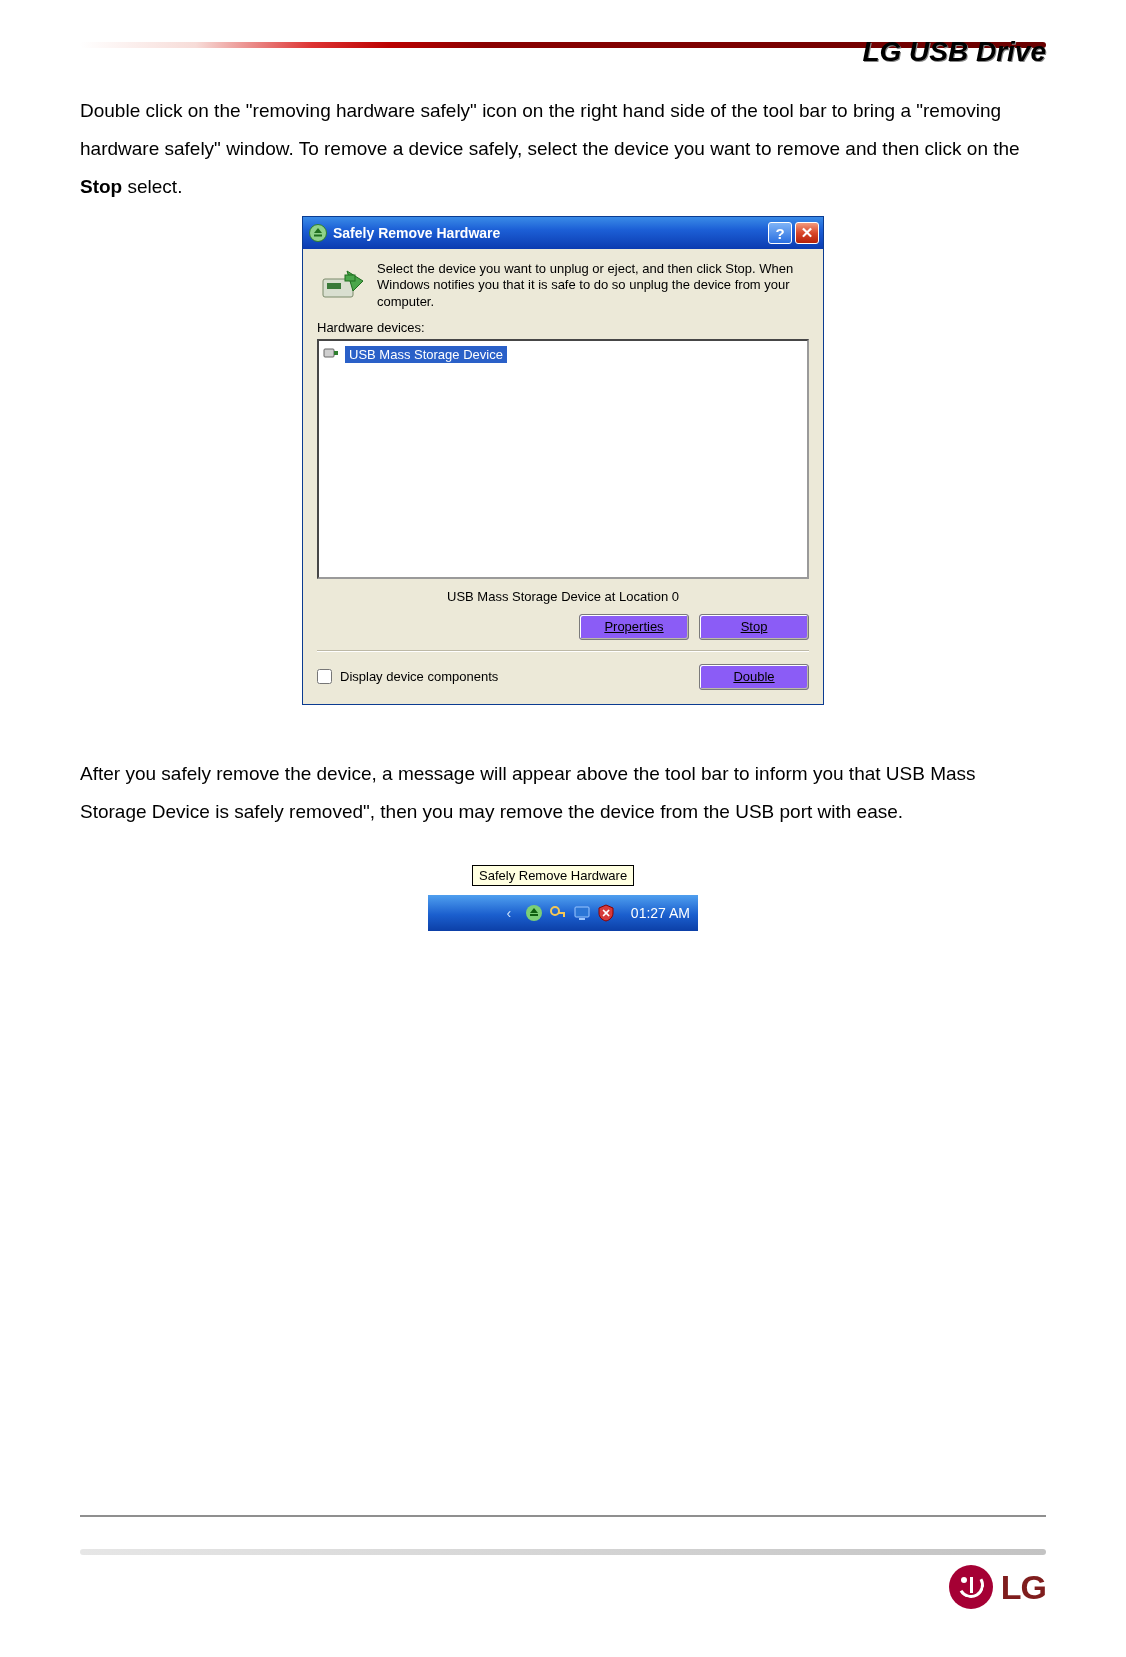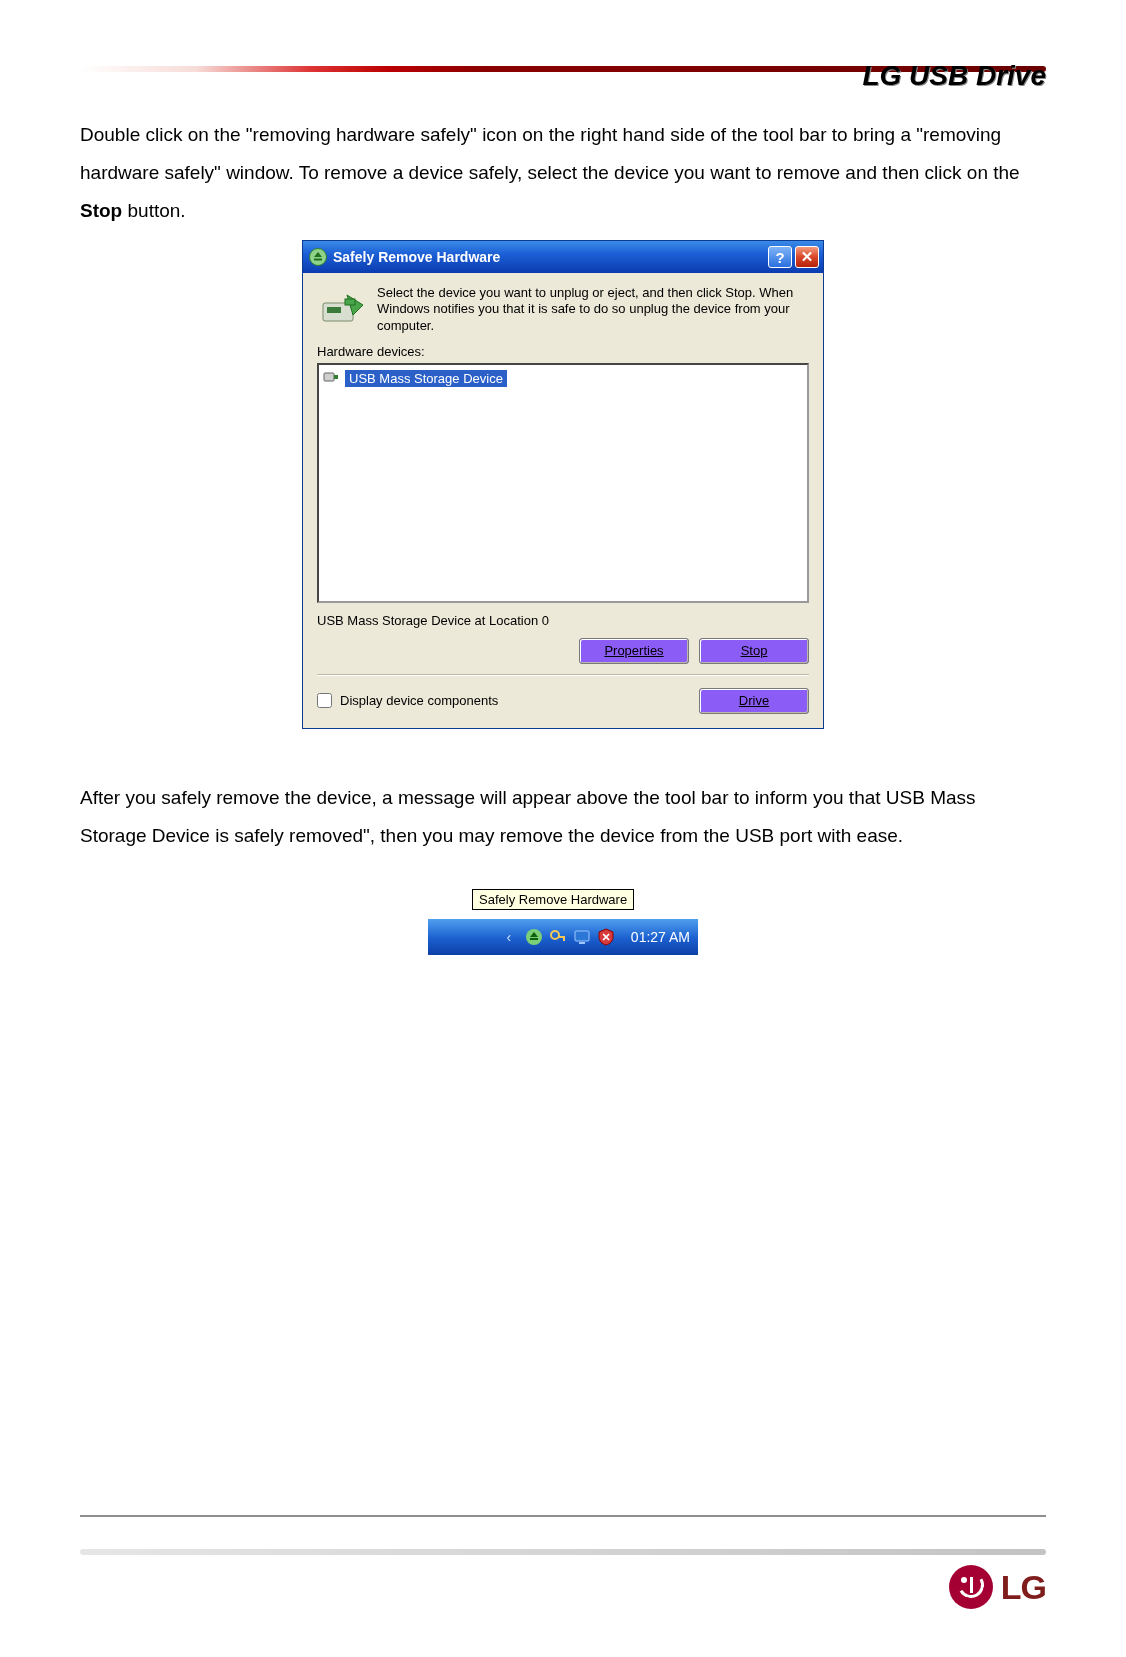--- a/index.html
+++ b/index.html
@@ -4,21 +4,21 @@
 <style>
   * { box-sizing: border-box; margin: 0; padding: 0; }
   body {
     font-family: Arial, Helvetica, sans-serif;
     background: #fff;
     width: 1126px;
     margin: 0 auto;
     color: #000;
   }
   .page {
-    padding: 40px 80px 40px 80px;
+    padding: 16px 80px 40px 80px;
     position: relative;
     min-height: 1657px;
   }
   .header-bar {
     height: 36px;
     position: relative;
     margin-bottom: 14px;
   }
   .header-title {
     position: absolute;
@@ -96,21 +96,21 @@
     border:2px inset #9a9a9a; padding:2px;
     font-size:13px;
   }
   .xp-listitem {
     display:flex; align-items:center; gap:6px;
     padding:2px 2px;
   }
   .xp-listitem .sel {
     background:#2a60c8; color:#fff; padding:1px 4px;
   }
-  .xp-deviceline { margin: 10px 0 10px 0; font-size:13px; }
+  .xp-deviceline { margin: 10px 0 10px 0; font-size:13px;text-align:center; }
 
   .xp-btn-row { display:flex; justify-content:flex-end; gap:10px; margin-bottom:10px; }
   .xp-button {
     min-width:110px; height:26px;
     background:#8b5cf6;
     border:1px solid #7a7a7a; border-radius:3px;
     box-shadow: inset 1px 1px 0 #fff, inset -1px -1px 0 #bcb9a8;
     font-family: Tahoma, Arial, sans-serif; font-size:13px;
     cursor:pointer;
     text-decoration:underline;
@@ -175,21 +175,21 @@
 <body>
 
 <div class="page">
 
   <div class="header-bar">
     <div class="header-title">LG USB Drive</div>
     <div class="red-rule"></div>
   </div>
 
   <p class="body-text">
-    <span>Double click on the "removing hardware safely" icon on the right hand side of the tool bar to bring a "removing hardware safely" window. To remove a device safely, select the device you want to remove and then click on the </span><span class="bold">Stop</span><span> button.</span>
+    <span>Double click on the "removing hardware safely" icon on the right hand side of the tool bar to bring a "removing hardware safely" window. To remove a device safely, select the device you want to remove and then click on the </span><span class="bold">Stop</span><span> select.</span>
   </p>
 
   <div class="screenshot-wrap">
     <div class="xp-dialog">
       <div class="xp-titlebar">
         <span class="title-icon">
           <svg viewBox="0 0 18 18" width="18" height="18">
             <circle cx="9" cy="9" r="8.5" fill="#8fd28a" stroke="#2f7f2f"></circle>
             <polygon points="9,4 13,9 5,9" fill="#1f6f1f"></polygon>
             <rect x="5" y="10.5" width="8" height="2" fill="#1f6f1f"></rect>
@@ -233,21 +233,21 @@
           <button class="xp-button">Stop</button>
         </div>
 
         <hr class="xp-hr">
 
         <div class="xp-bottom-row">
           <label class="xp-check">
             <input type="checkbox" style="">
             <span>Display device components</span>
           </label>
-          <button class="xp-button">Drive</button>
+          <button class="xp-button">Double</button>
         </div>
       </div>
     </div>
   </div>
 
   <p class="body-text">After you safely remove the device, a message will appear above the tool bar to inform you that USB Mass Storage Device is safely removed", then you may remove the device from the USB port with ease.</p>
 
   <div class="tray-wrap">
     <div class="tray">
       <div class="tray-tooltip">Safely Remove Hardware</div>

